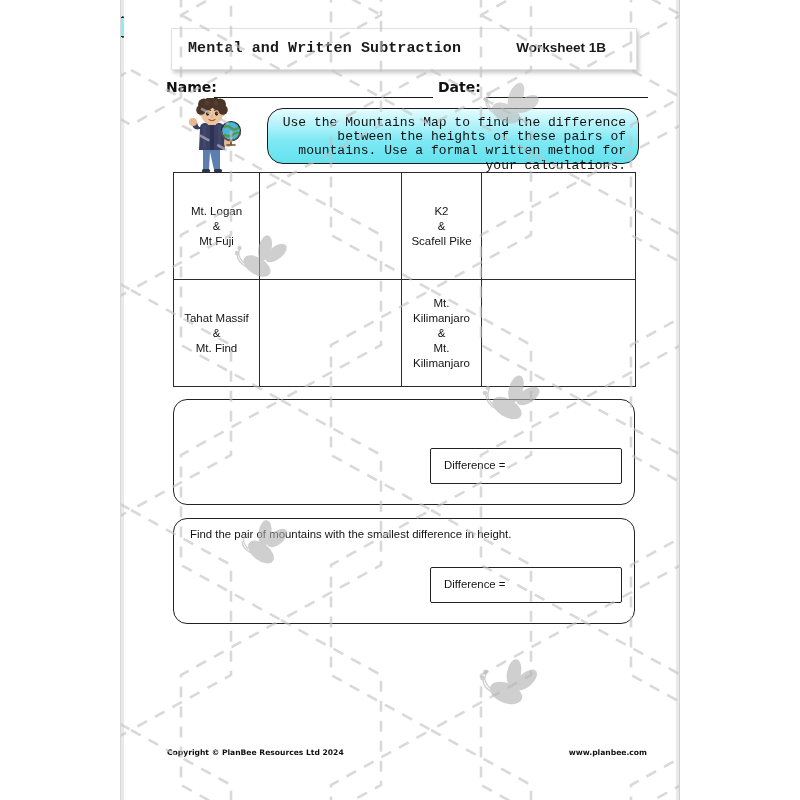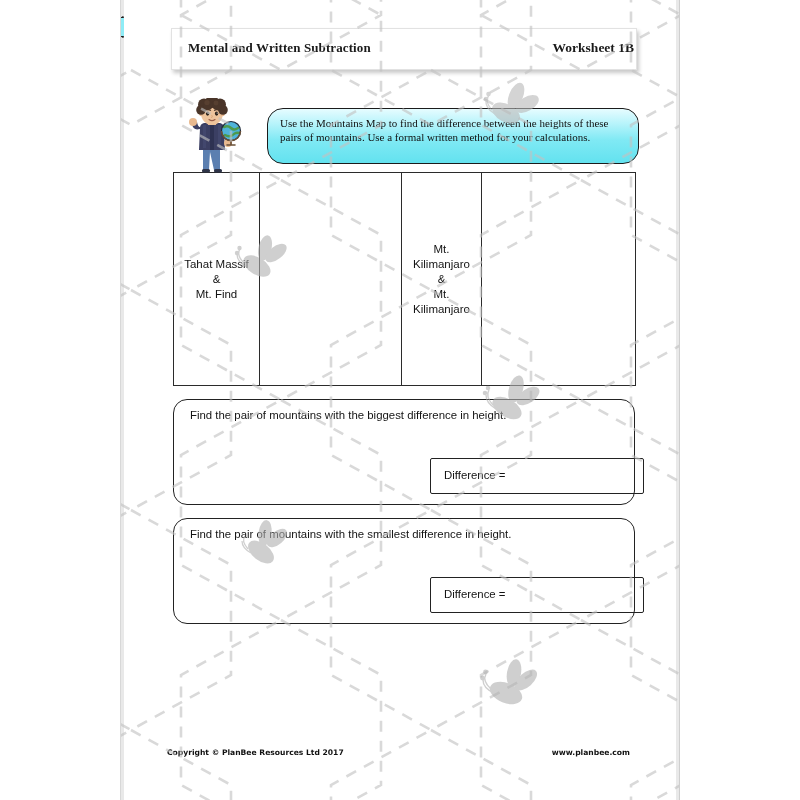--- a/index.html
+++ b/index.html
@@ -80,32 +80,32 @@
     height: 42px;
     background: #ffffff;
     border: 1px solid #e2e2e2;
     box-shadow: 2px 3px 4px rgba(0,0,0,0.22);
     box-sizing: border-box;
   }
   #title-box .t-left {
     position: absolute;
     left: 16px;
     top: 11px;
-    font-family: Liberation Serif, serif;
+    font-family: Liberation Mono, monospace;
     font-weight: bold;
-    font-size: 13px;
+    font-size: 15px;
     letter-spacing: 0.1px;
     color: #1a1a1a;
     white-space: nowrap;
   }
   #title-box .t-right {
     position: absolute;
-    right: 2px;
+    right: 30px;
     top: 11px;
-    font-family: Liberation Serif, serif;
+    font-family: Liberation Sans, sans-serif;
     font-weight: bold;
     font-size: 13.5px;
     color: #1a1a1a;
     white-space: nowrap;
   }
 
   
   #namedate {
     position: absolute;
     left: 45px;
@@ -157,23 +157,23 @@
         #7fe9f4 58%,
         #63e2ef 100%);
     box-sizing: border-box;
     z-index: 12;
   }
   #bubble-text {
     position: absolute;
     left: 12px;
     right: 12px;
     top: 7px;
-    text-align: left;
-    font-family: Liberation Serif, serif;
-    font-size: 11px;
+    text-align: right;
+    font-family: Liberation Mono, monospace;
+    font-size: 13px;
     line-height: 14.2px;
     color: #111;
   }
   #bubble-tail {
     position: absolute;
     left: -15px;
     top: 16px;
     width: 18px;
     height: 22px;
     z-index: 13;
@@ -227,22 +227,22 @@
     color: #141414;
     white-space: nowrap;
   }
   #qbox1 { top: 399px; height: 106px; }
   #qbox2 { top: 518px; height: 106px; }
   #qbox3 { top: 637px; height: 101px; }
 
   .diffbox {
     position: absolute;
     left: 256px;
-    bottom: 10px;
-    width: 214px;
+    bottom: 20px;
+    width: 192px;
     height: 36px;
     border: 1.5px solid #222;
     border-radius: 2px;
     box-sizing: border-box;
   }
   .diffbox .dlabel {
     position: absolute;
     left: 13px;
     top: 10px;
     font-family: "Liberation Sans", sans-serif;
@@ -263,38 +263,44 @@
   .foot-text {
     position: absolute;
     top: 0;
     font-family: "DejaVu Sans", sans-serif;
     font-weight: bold;
     font-size: 7.6px;
     color: #111;
     white-space: nowrap;
   }
   .foot-text.left { left: 0; }
-  .foot-text.right { right: 17px; }
+  .foot-text.right { right: 0; }
 </style>
 </head>
 <body>
 
 <div id="sheet">
   <div id="sheet-inner">
 
     <div class="edge-bar left"></div>
     <div class="edge-bar right"></div>
 
     <div id="content">
 
       <div id="title-box">
         <div class="t-left">Mental and Written Subtraction</div>
         <div class="t-right">Worksheet 1B</div>
       </div>
 
+      <div id="namedate">
+        <div class="nd-label name">Name:</div>
+        <div class="nd-rule r1"></div>
+        <div class="nd-label date">Date:</div>
+        <div class="nd-rule r2"></div>
+      </div>
 
       <div id="character">
         <svg width="78" height="76" viewBox="0 0 78 76">
 
           <path d="M30 50 L30 72 L36 72 L37 54 L41 72 L47 72 L47 50 Z" fill="#5b7fb0"></path>
           <rect x="29" y="71" width="8" height="3.5" rx="1.6" fill="#2d3347"></rect>
           <rect x="41" y="71" width="8" height="3.5" rx="1.6" fill="#2d3347"></rect>
 
           <path d="M27 30 Q27 26 31 25 L47 25 Q51 26 51 30 L52 52 L26 52 Z" fill="#3b3f63"></path>
           <path d="M37 25 L41 25 L41 52 L37 52 Z" fill="#2e3252"></path>
@@ -357,56 +363,69 @@
       </svg>
 
       <table id="tbl">
         <colgroup>
           <col class="c1">
             <col class="c2">
             <col class="c3">
             <col class="c4">
         </colgroup>
         <tbody>
+          <tr>
+            <td>
+              <span class="cellline">Mt. Logan</span>
+              <span class="cellline">&amp;</span>
+              <span class="cellline">Mt Fuji</span>
+            </td>
+            <td></td>
+            <td>
+              <span class="cellline">K2</span>
+              <span class="cellline">&amp;</span>
+              <span class="cellline">Scafell Pike</span>
+            </td>
+            <td></td>
+          </tr>
           <tr>
             <td>
               <span class="cellline">Tahat Massif</span>
               <span class="cellline">&amp;</span>
               <span class="cellline">Mt. Find</span>
             </td>
             <td></td>
             <td>
               <span class="cellline">Mt.</span>
               <span class="cellline">Kilimanjaro</span>
               <span class="cellline">&amp;</span>
               <span class="cellline">Mt.</span>
               <span class="cellline">Kilimanjaro</span>
             </td>
             <td></td>
           </tr>
         </tbody>
       </table>
 
       <div class="qbox" id="qbox1">
-        <div class="qtext">Find the pair of mountains with the biggest difference in height.</div>
         <div class="diffbox">
           <div class="dlabel">Difference =</div>
         </div>
       </div>
 
       <div class="qbox" id="qbox2">
         <div class="qtext">Find the pair of mountains with the smallest difference in height.</div>
         <div class="diffbox">
           <div class="dlabel">Difference =</div>
         </div>
       </div>
 
 
       <div id="footer">
-        <div class="foot-text left">Copyright © PlanBee Resources Ltd 2017</div>
+        <div class="foot-text left">Copyright © PlanBee Resources Ltd 2024</div>
         <div class="foot-text right">www.planbee.com</div>
       </div>
 
     </div>
 
     <svg id="hexlayer" viewBox="0 0 1080 900">
       <defs>
         <g id="hexcell">
           <polygon points="100,0 200,55 200,165 100,220 0,165 0,55" fill="none" stroke="#c2c2c2" stroke-width="2.6" stroke-dasharray="11 9" stroke-linecap="butt"></polygon>
         </g>

